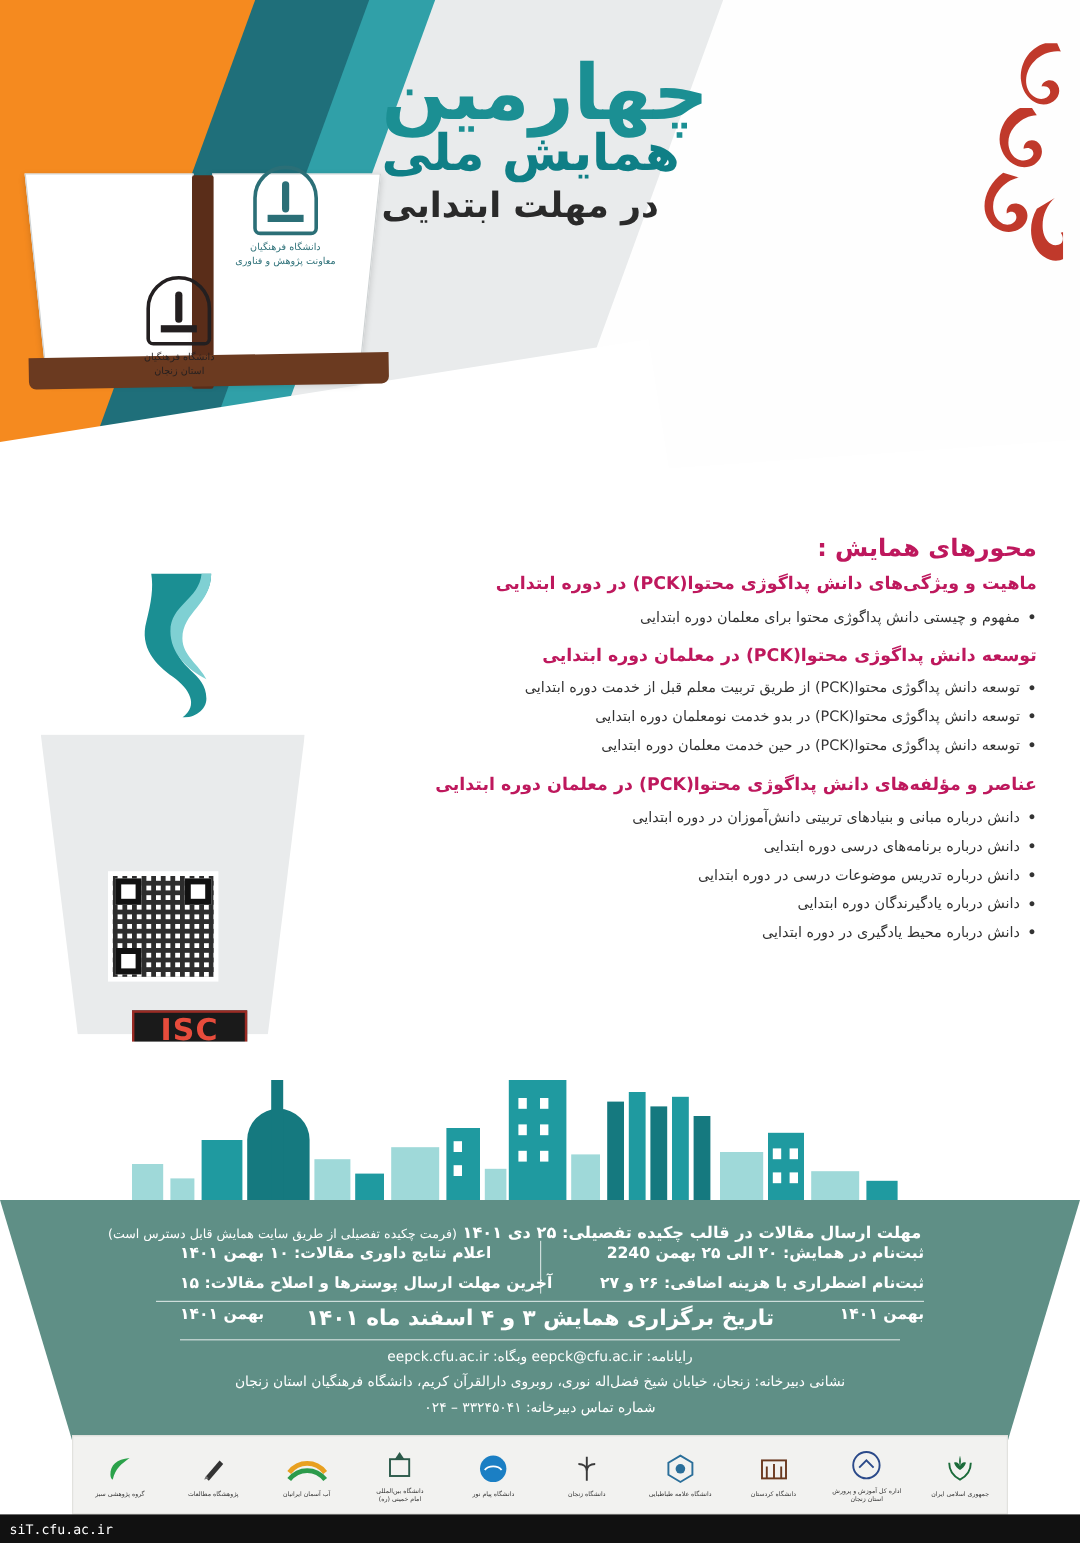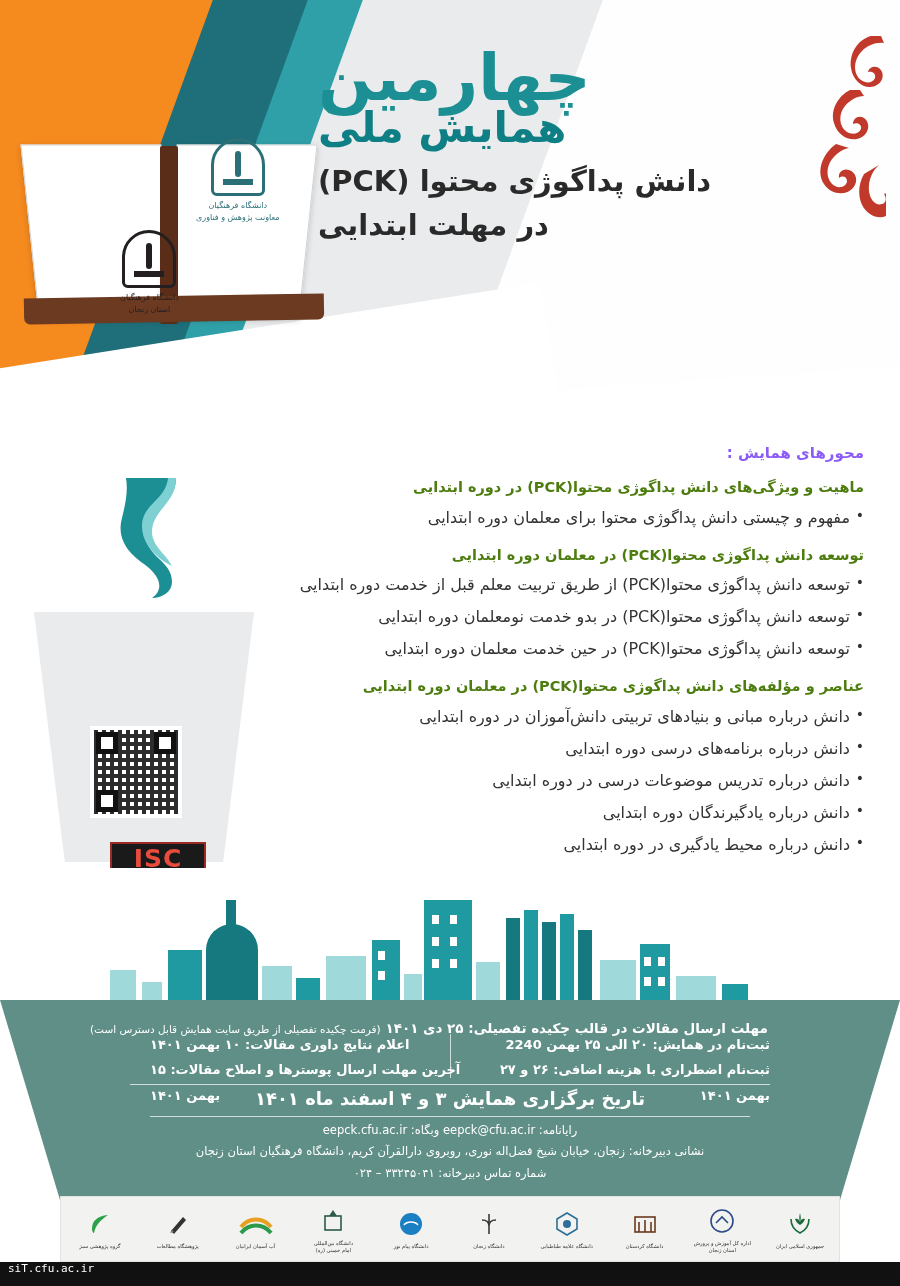--- a/index.html
+++ b/index.html
@@ -122,36 +122,36 @@
   }
   .flourish {
     position: absolute; top: 24px; right: 14px; width: 110px; height: 220px;
     color: #c0392b; font-size: 150px; line-height: .8; overflow: hidden;
   }
   .flourish svg { position: absolute; top: 0; right: 0; }
 
   
   .axes-title {
     position: absolute; top: 444px; right: 36px;
-    font-size: 15px; font-weight: bold; color: #8b5cf6;
+    font-size: 20px; font-weight: bold; color: #be185d;
     direction: rtl;
     margin-left: 36px;
   }
   .content {
     position: absolute; top: 474px; right: 36px; width: 600px;
     direction: rtl; text-align: right;
   }
   .grp { margin-bottom: 8px; }
   .grp-title {
-    font-size: 14.5px; font-weight: bold; color: #4d7c0f;
+    font-size: 14.5px; font-weight: bold; color: #be185d;
     line-height: 1.9;
   }
   .grp ul { list-style: none; }
   .grp li {
-    font-size: 16px; color: #333; line-height: 2.0; position: relative;
+    font-size: 12px; color: #333; line-height: 2.0; position: relative;
     padding-right: 14px;
   }
   .grp li:before {
     content: "•"; position: absolute; right: 0; top: -1px; color: #333; font-size: 14px;
   }
 
   
   .funnel {
     position: absolute; top: 612px; left: 34px; width: 220px; height: 250px;
     background: #e9ebec;
@@ -247,21 +247,21 @@
   }
   .sp { text-align: center; width: 84px; }
   .sp .g { height: 34px; display:flex; align-items:center; justify-content:center; }
   .sp .g svg { display:block; }
   .sp .t { font-size: 5.2px; color: #333; line-height: 1.35; margin-top: 2px; white-space: pre-line; direction: rtl;}
 
   
   .footer-url {
     position: absolute; bottom: 0; left: 0; width: 900px; height: 24px;
     background: #111; color: #fff; font-size: 11px;
-    display: flex; align-items: flex-start; padding-left: 8px; direction: ltr;
+    display: flex; align-items: center; padding-left: 8px; direction: ltr;
     font-family: "DejaVu Sans Mono", monospace;
   }
 </style>
 </head>
 <body>
 
 <div class="poster">
 
   <div class="top-band">
     <div class="band-white"></div>
@@ -296,21 +296,20 @@
       <path d="M95 12c-14 4-22 18-20 32 2 14 14 22 24 18 8-3 10-12 5-17-4-4-11-2-12 3 5-1 8 2 7 6-2 5-9 6-14 2-8-6-8-20 1-29 6-6 14-9 22-8l-3-7z" fill="#c0392b"></path>
       <path d="M74 66c-12 6-20 20-16 33 4 14 18 20 28 14 8-5 8-15 2-19-5-3-11 0-11 6 5-2 9 1 8 5-2 5-9 6-14 3-8-5-9-18-2-26 5-6 12-10 19-10l-4-6z" fill="#c0392b"></path>
       <path d="M60 120c-14 10-20 28-12 40 7 11 22 12 29 4 6-7 3-16-4-18-6-2-11 2-10 8 4-3 8-1 8 3 0 5-7 8-12 5-9-5-10-19-2-28 4-5 10-9 16-10l-13-4z" fill="#c0392b"></path>
       <path d="M88 150c-8 14-6 32 6 40 10 7 22 2 24-8 2-8-4-14-10-12 3 4 2 9-2 10-6 2-12-4-13-13-1-10 3-20 10-26l-15 9z" fill="#c0392b"></path>
     </svg>
   </div>
 
   <div class="headline">
     <div class="h-1">چهارمین</div>
     <div class="h-2">همایش ملی</div>
-    <div class="h-3">دانش پداگوژی محتوا (PCK)</div>
     <div class="h-4">در مهلت ابتدایی</div>
   </div>
 
   <div class="axes-title">محورهای همایش :</div>
   <div class="content">
 
     <div class="grp">
       <div class="grp-title">ماهیت و ویژگی‌های دانش پداگوژی محتوا(PCK) در دوره ابتدایی</div>
       <ul>
         <li>مفهوم و چیستی دانش پداگوژی محتوا برای معلمان دوره ابتدایی</li>

